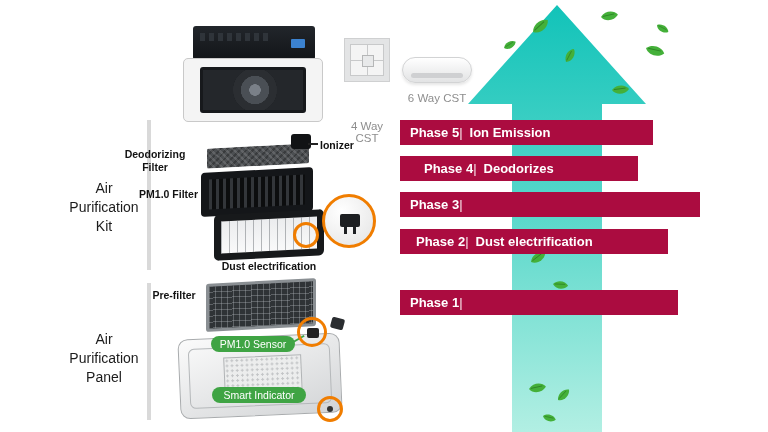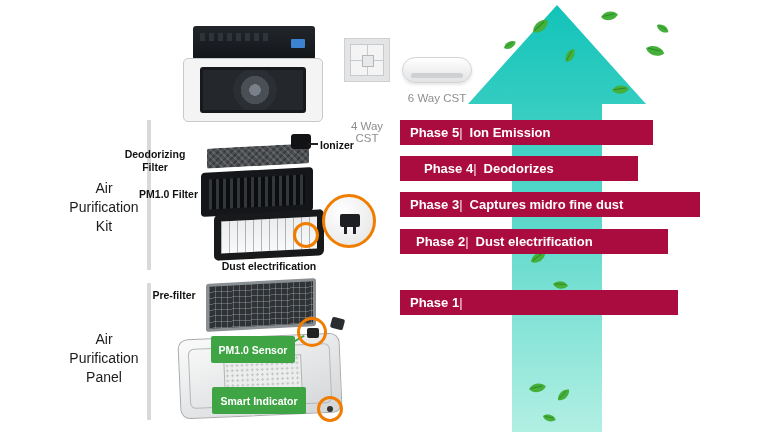--- a/index.html
+++ b/index.html
@@ -19,22 +19,22 @@
   .comp-label { font-weight:700; font-size:10.5px; color:#121212; line-height:1.2; z-index:4; }
 
   
   .phase { position:absolute; left:400px; height:25px; background:#ab0c40; color:#ffffff;
            display:flex; align-items:center; padding:0 10px; font-size:13px; font-weight:700; z-index:6; }
   .phase-num { white-space:nowrap; }
   .phase-sep { font-weight:400; margin-right:7px; opacity:.9; }
   .phase-label { white-space:nowrap; }
 
   
-  .badge { position:absolute; height:27px; background:#3fa444; color:#ffffff; font-size:10.5px; font-weight:700;
-           display:flex; align-items:center; justify-content:center; border-radius:2px; z-index:5; white-space:nowrap; }
+  .badge { position:absolute; height:16px; background:#3fa444; color:#ffffff; font-size:10.5px; font-weight:400;
+           display:flex; align-items:center; justify-content:center; border-radius:8px; z-index:5; white-space:nowrap; }
 
   
   .o-circle { position:absolute; border:3px solid #f07d00; border-radius:50%; z-index:5; }
 
   .z2 { z-index:2; } .z3 { z-index:3; }
 </style>
 </head>
 <body>
 
 <div class="stage">
@@ -152,21 +152,20 @@
     <span class="phase-label">Ion Emission</span>
   </div>
   <div class="phase" style="top:156px;width:238px;padding-left:24px;">
     <span class="phase-num">Phase 4</span>
     <span class="phase-sep">|</span>
     <span class="phase-label">Deodorizes</span>
   </div>
   <div class="phase" style="top:192px;width:300px;">
     <span class="phase-num">Phase 3</span>
     <span class="phase-sep">|</span>
-    <span class="phase-label">Captures midro fine dust</span>
   </div>
   <div class="phase" style="top:229px;width:268px;padding-left:16px;">
     <span class="phase-num">Phase 2</span>
     <span class="phase-sep">|</span>
     <span class="phase-label">Dust electrification</span>
   </div>
   <div class="phase" style="top:290px;width:278px;">
     <span class="phase-num">Phase 1</span>
     <span class="phase-sep">|</span>
   </div>

